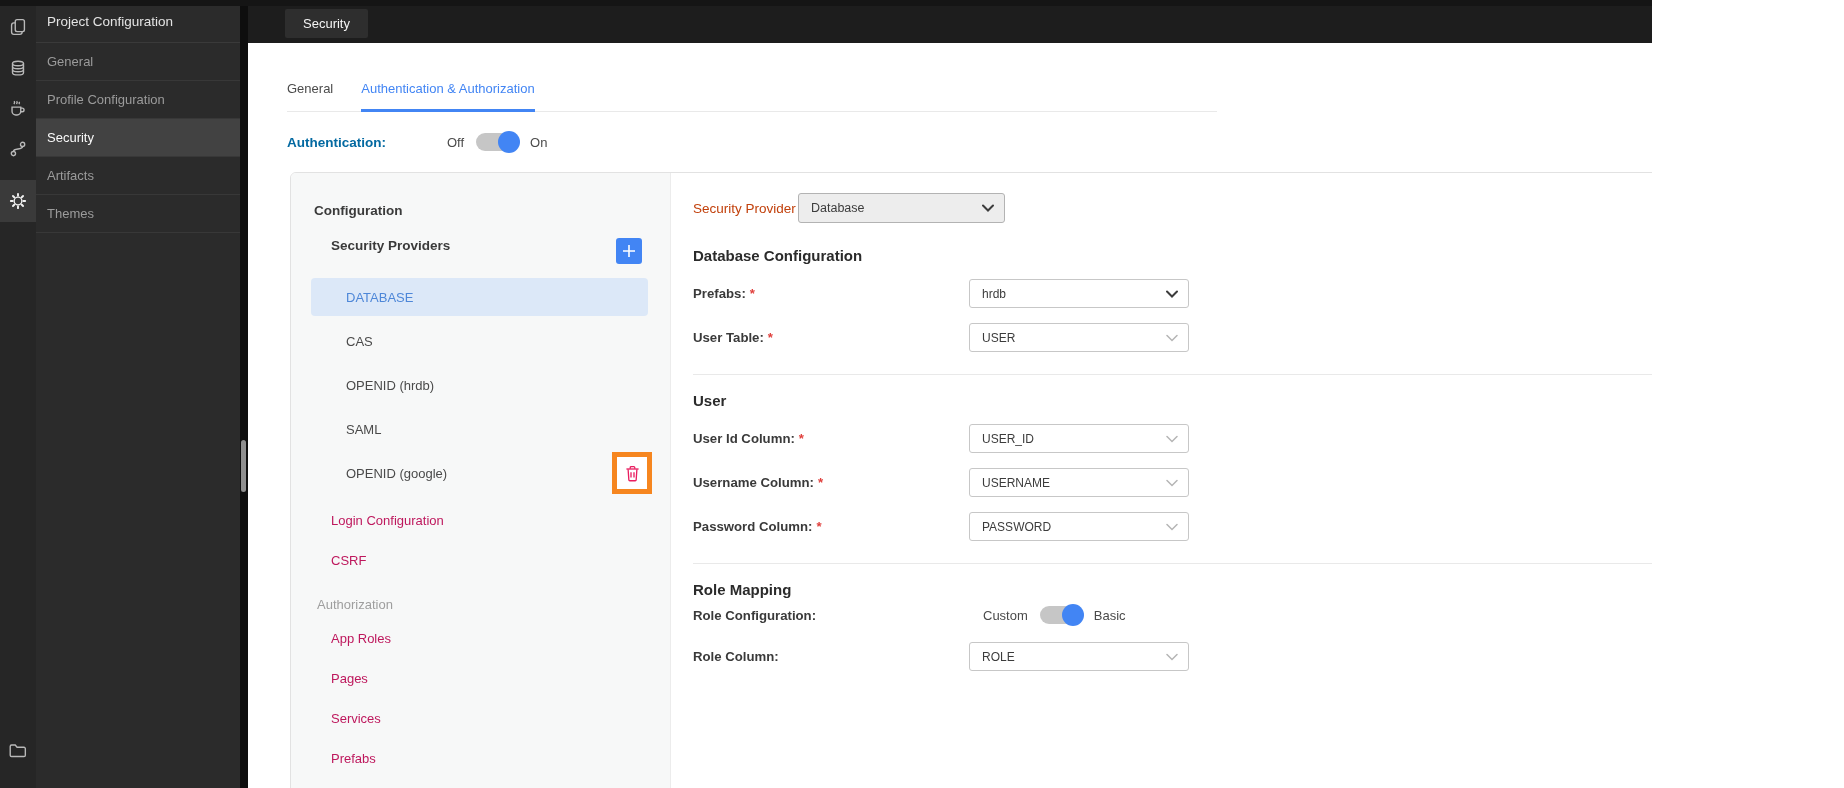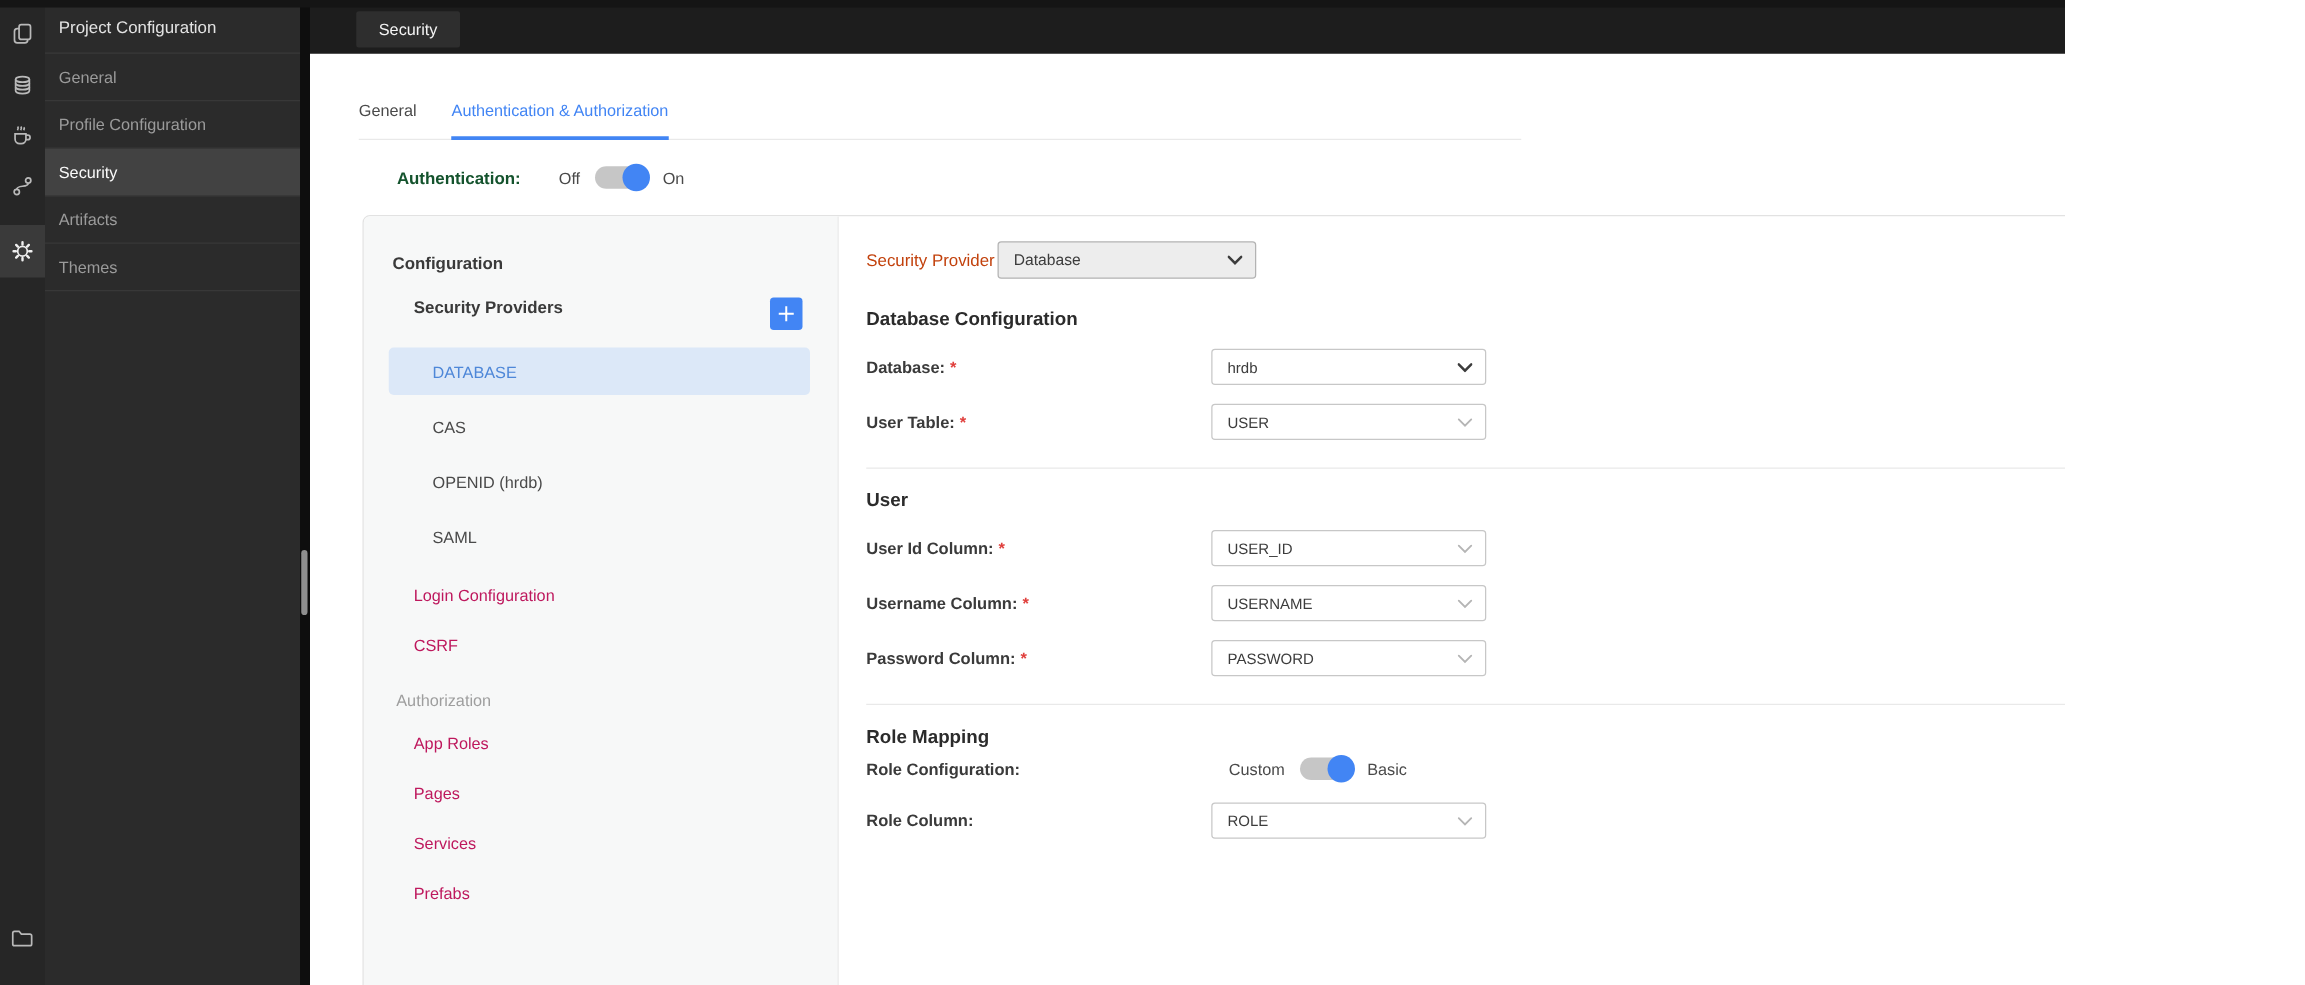--- a/index.html
+++ b/index.html
@@ -31,21 +31,21 @@
   .main { position:absolute; left:248px; top:0; right:0; bottom:0; }
   .topbar { height:43px; background:#1d1d1d; padding-top:9px; padding-left:37px; }
   .topbar-chip { display:inline-block; background:#2e2e2e; color:#f4f4f4; font-size:13px;
     padding:7px 18px; border-radius:2px; cursor:pointer; }
 
   .tabs { margin:38px 0 0 39px; width:930px; border-bottom:1px solid #e9e9e9; display:flex; gap:28px; }
   .tab { font-size:13px; padding-bottom:13px; cursor:pointer; color:#4a4a4a; }
   .tab.active { color:#4285f4; border-bottom:3px solid #4285f4; margin-bottom:-1px; }
 
   .auth-row { margin:21px 0 0 39px; display:flex; align-items:center; }
-  .auth-row .lbl { font-size:13.5px; font-weight:bold; color:#14532d; width:160px;text-align:center; }
+  .auth-row .lbl { font-size:13.5px; font-weight:bold; color:#0369a1; width:160px; }
   .tgl-text { font-size:13px; color:#4a4a4a; }
   .switch { position:relative; width:42px; height:18px; background:#c6c6c6; border-radius:10px;
     margin:0 12px; cursor:pointer; flex:none; }
   .switch .knob { position:absolute; right:-2px; top:-2px; width:22px; height:22px;
     border-radius:50%; background:#4285f4; }
 
   
   .card { position:absolute; left:42px; top:172px; width:1529px; height:630px;
     background:#fff; border:1px solid #e2e2e2; border-radius:6px 6px 0 0; display:flex; overflow:hidden; }
 
@@ -174,20 +174,31 @@
                 <path d="M7 1v12M1 7h12" stroke="#fff" stroke-width="1.6" fill="none"></path>
               </svg>
           </span>
         </div>
 
         <div class="prov-list">
           <div class="prov-item selected">DATABASE</div>
           <div class="prov-item">CAS</div>
           <div class="prov-item">OPENID (hrdb)</div>
           <div class="prov-item">SAML</div>
+          <div class="prov-item">
+            <span>OPENID (google)</span>
+            <span class="annotation-box">
+              <svg width="15" height="17" viewBox="0 0 16 18" style="stroke:#e91e5f;fill:none;stroke-width:1.4">
+                <path d="M1.5 4.2h13"></path>
+                  <path d="M5.6 4V2.6a1 1 0 0 1 1-1h2.8a1 1 0 0 1 1 1V4"></path>
+                <path d="M3.3 4.5l.8 11.3a1 1 0 0 0 1 .9h5.8a1 1 0 0 0 1-.9l.8-11.3"></path>
+                <path d="M6.4 7.6v5.6M9.6 7.6v5.6"></path>
+              </svg>
+            </span>
+          </div>
         </div>
 
         <div class="nav-link" style="margin-top:8px">Login Configuration</div>
         <div class="nav-link">CSRF</div>
 
         <div class="np-subsection">Authorization</div>
         <div class="nav-link">App Roles</div>
         <div class="nav-link">Pages</div>
         <div class="nav-link">Services</div>
         <div class="nav-link">Prefabs</div>
@@ -201,21 +212,21 @@
             <span>Database</span>
             <svg width="12" height="8" viewBox="0 0 12 8">
                 <path d="M1 1.5l5 5 5-5" stroke="#3c3c3c" stroke-width="2" fill="none" stroke-linecap="round"></path>
               </svg>
           </span>
         </div>
 
         <div class="h2">Database Configuration</div>
 
         <div class="frow">
-          <span class="flabel"><span>Database:</span><span class="ast">*</span></span>
+          <span class="flabel"><span>Prefabs:</span><span class="ast">*</span></span>
           <span class="sel field">
             <span>hrdb</span>
             <svg width="12" height="8" viewBox="0 0 12 8">
                 <path d="M1 1.5l5 5 5-5" stroke="#3c3c3c" stroke-width="2" fill="none" stroke-linecap="round"></path>
               </svg>
           </span>
         </div>
 
         <div class="frow">
           <span class="flabel"><span>User Table:</span><span class="ast">*</span></span>

